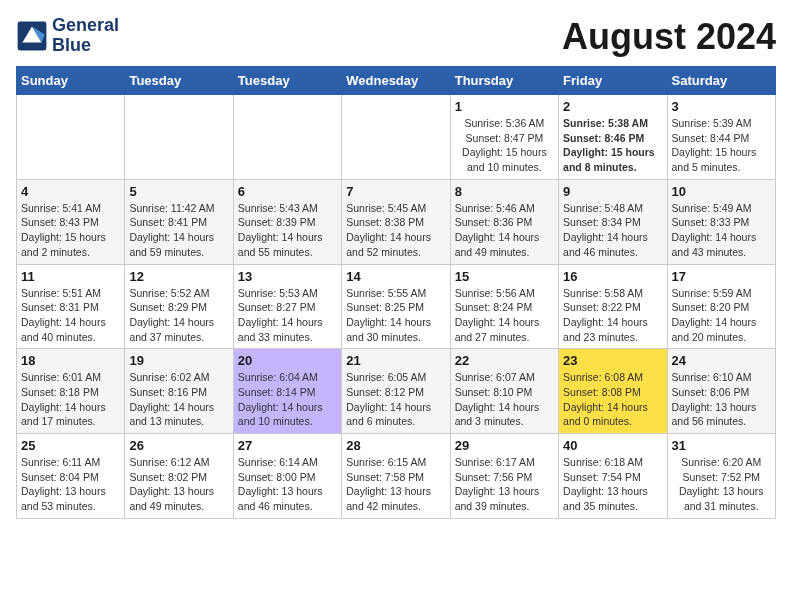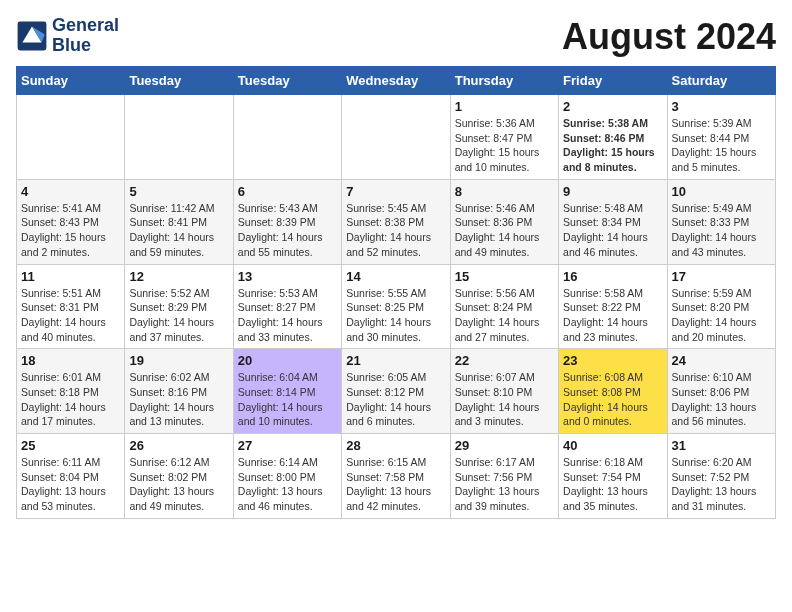--- a/index.html
+++ b/index.html
@@ -120,21 +120,21 @@
       </tr>
   </thead>
   <tbody id="calendar-body">
   <tr style="background: rgb(255, 255, 255);">
         <td class="empty-cell" style="background: rgb(255, 255, 255);"></td>
         <td class="empty-cell" style="background: rgb(255, 255, 255);"></td>
         <td class="empty-cell" style="background: rgb(255, 255, 255);"></td>
         <td class="empty-cell" style="background: rgb(255, 255, 255);"></td>
         <td>
           <div class="day-number">1</div>
-          <div class="day-info" style="white-space: pre-line;">Sunrise: 5:36 AM
+          <div class="day-info" style="white-space: pre-line; text-align: center;">Sunrise: 5:36 AM
 Sunset: 8:47 PM
 Daylight: 15 hours and 10 minutes.</div>
         </td>
         <td>
           <div class="day-number">2</div>
           <div class="day-info" style="white-space: pre-line; font-weight: bold;">Sunrise: 5:38 AM
 Sunset: 8:46 PM
 Daylight: 15 hours and 8 minutes.</div>
         </td>
         <td>
@@ -308,19 +308,19 @@
 Daylight: 13 hours and 39 minutes.</div>
         </td>
         <td>
           <div class="day-number">40</div>
           <div class="day-info" style="white-space: pre-line;">Sunrise: 6:18 AM
 Sunset: 7:54 PM
 Daylight: 13 hours and 35 minutes.</div>
         </td>
         <td>
           <div class="day-number">31</div>
-          <div class="day-info" style="white-space: pre-line;">Sunrise: 6:20 AM
+          <div class="day-info" style="white-space: pre-line; text-align: center;">Sunrise: 6:20 AM
 Sunset: 7:52 PM
 Daylight: 13 hours and 31 minutes.</div>
         </td>
       </tr>
     </tbody>
 </table>
 
 </body></html>

